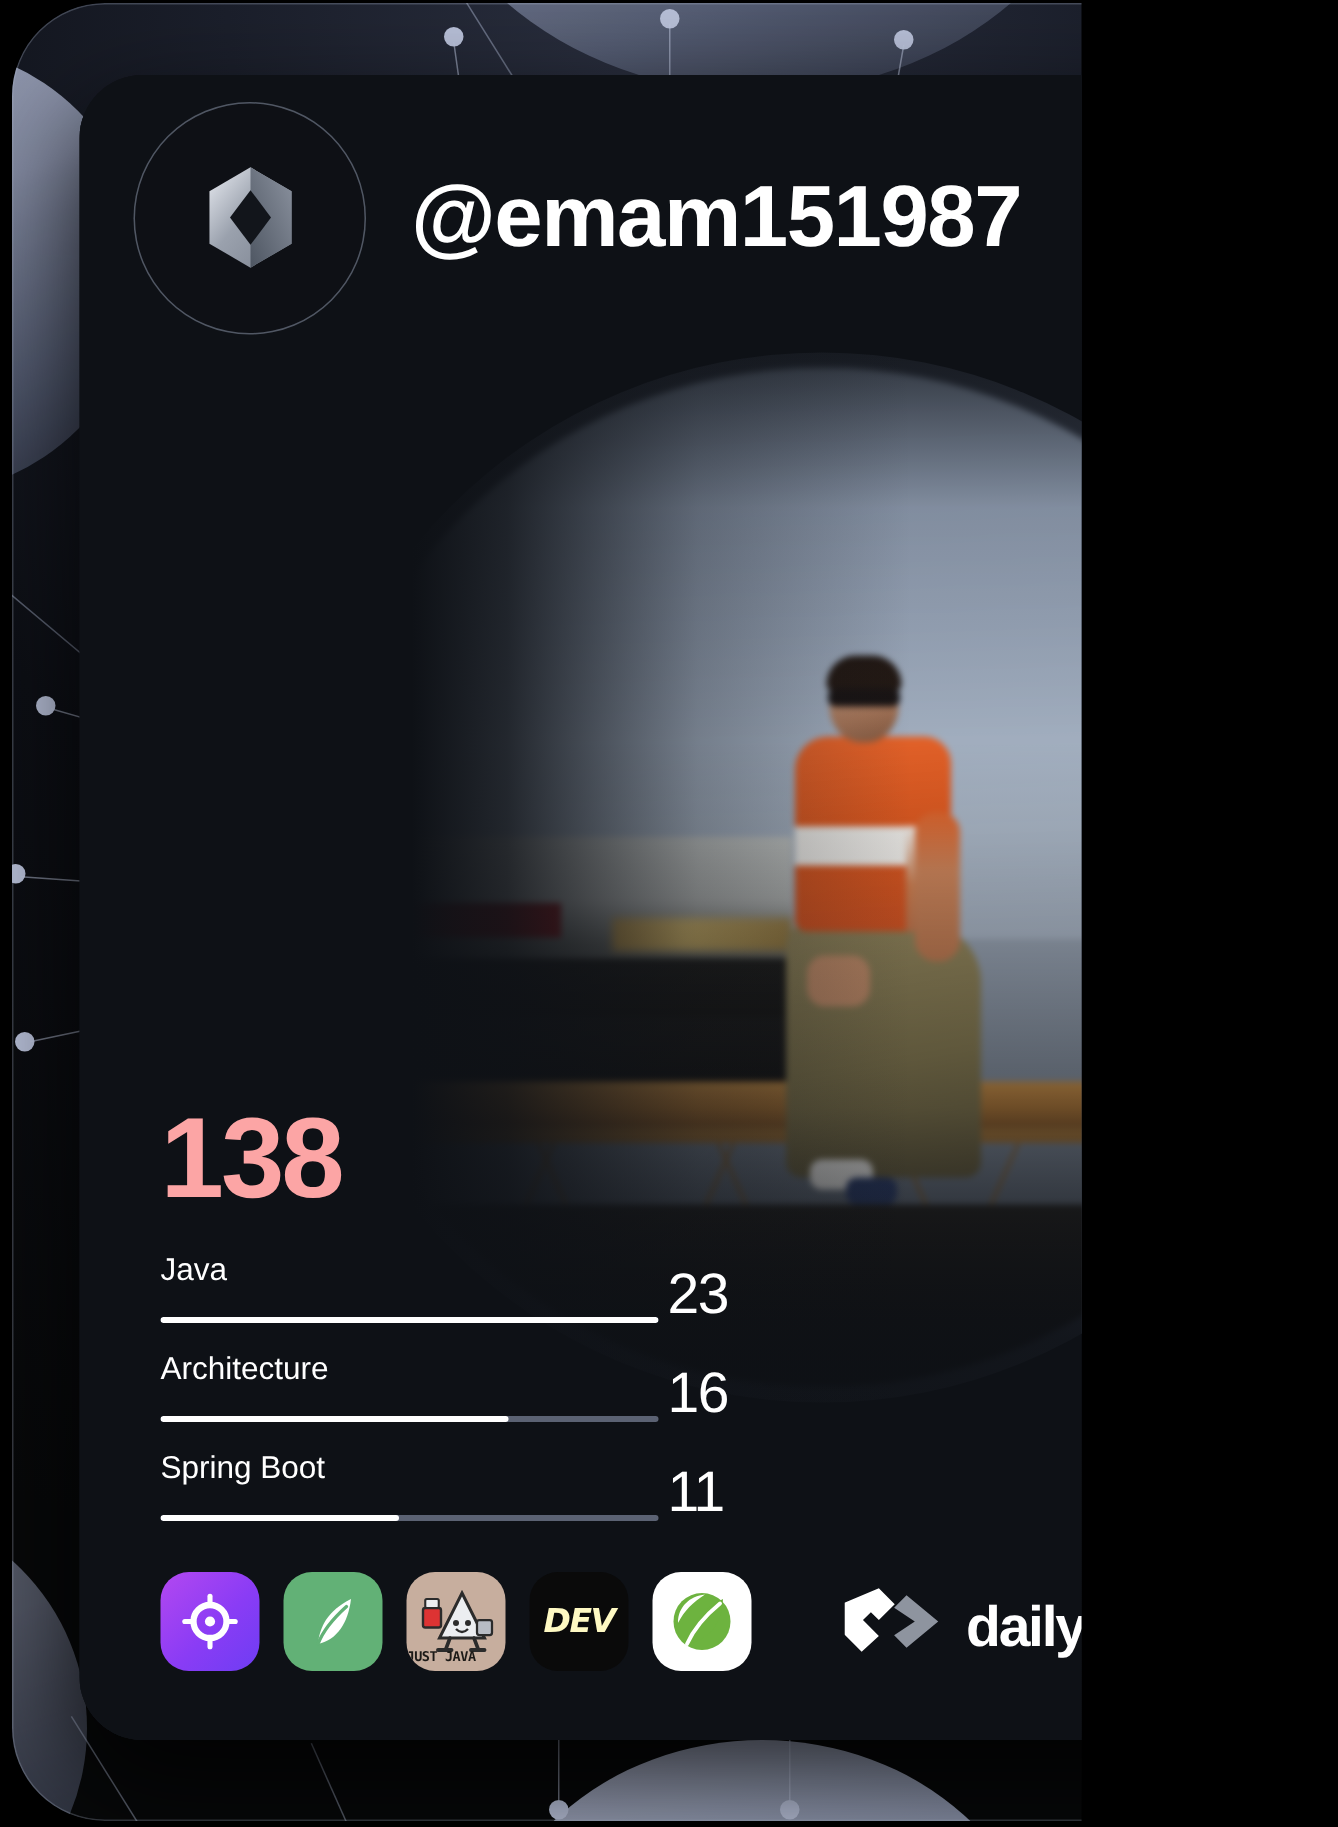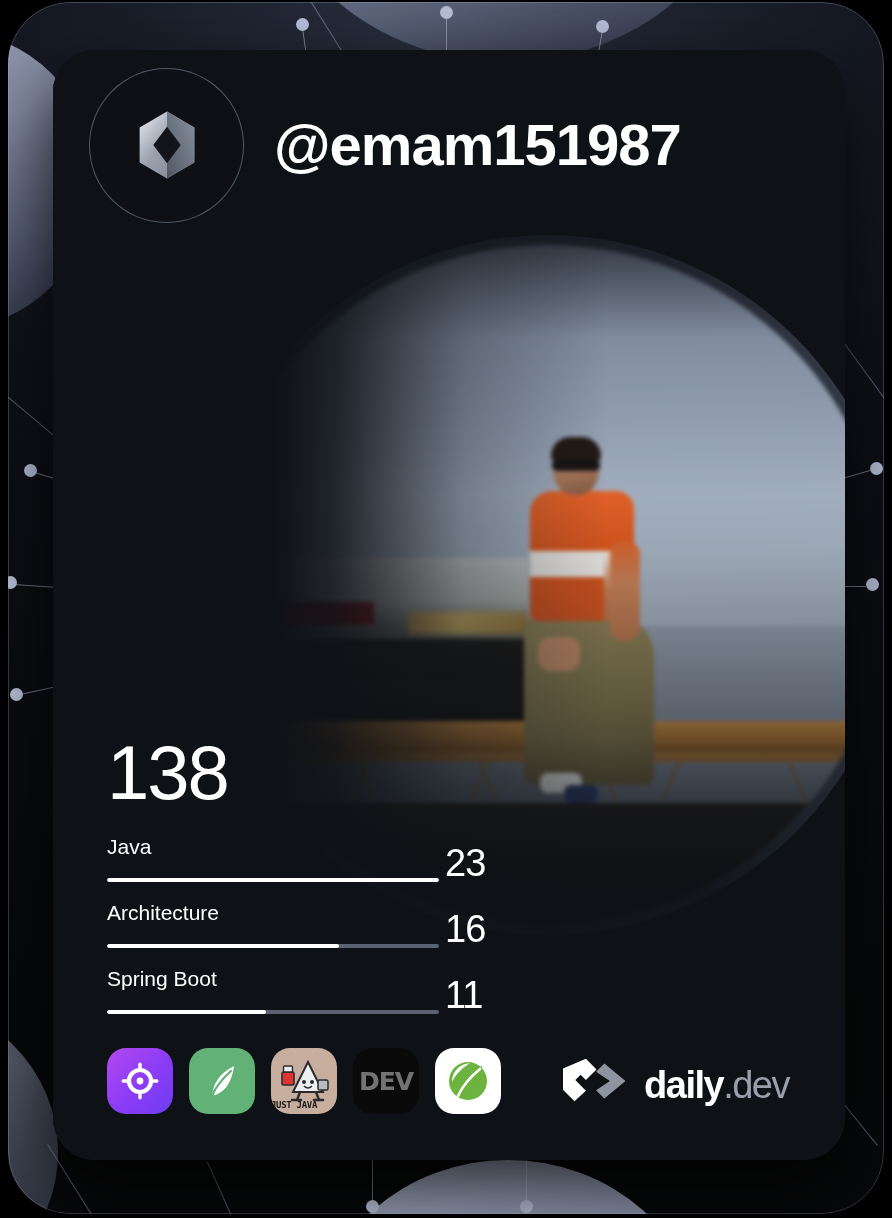--- a/index.html
+++ b/index.html
@@ -6,21 +6,21 @@
   html, body {
     width:892px; height:1218px;
     background:#000;
     font-family:"Liberation Sans", sans-serif;
     overflow:hidden;
   }
 
   
   #stage {
     position:relative;
-    width:892px; height:1218px;
+    width:721px; height:1218px;
     background:#000000;
     overflow:hidden;
   }
 
   
   .back-card {
     position:absolute;
     left:8px; top:2px;
     width:876px; height:1212px;
     border-radius:62px;
@@ -253,23 +253,23 @@
     white-space:nowrap;
     line-height:1;
   }
 
   
   .content{
     position:absolute;
     left:54px; right:54px; bottom:46px;
   }
   .big-count{
-    color:#ffffff;
+    color:#fca5a5;
     font-size:76px;
-    font-weight:normal;
+    font-weight:bold;
     line-height:.92;
     letter-spacing:-2px;
   }
   .big-label{
     color:#ffffff;
     font-size:25px;
     margin-top:10px;
     line-height:1;
   }
 
@@ -340,25 +340,26 @@
     position:absolute;
     bottom:4px; left:0; right:0;
     text-align:left;
     font-size:9px;
     font-weight:bold;
     color:#1d1a17;
     letter-spacing:-.3px;
     font-family:"DejaVu Sans Mono", monospace;
   }
   .dev-text{
-    color:#737373;
-    font-size:25px;
+    color:#fef9c3;
+    font-size:22px;
     font-weight:bold;
     letter-spacing:-1px;
     font-family:"DejaVu Sans", sans-serif;
+    font-style:italic;
   }
 
   
   .brand{ display:flex; align-items:flex-end; gap:13px; padding-right:2px; }
   .brand-mark{ width:68px; height:46px; }
   .brand-text{
     font-size:38px;
     font-weight:bold;
     letter-spacing:-1.5px;
     line-height:1;

